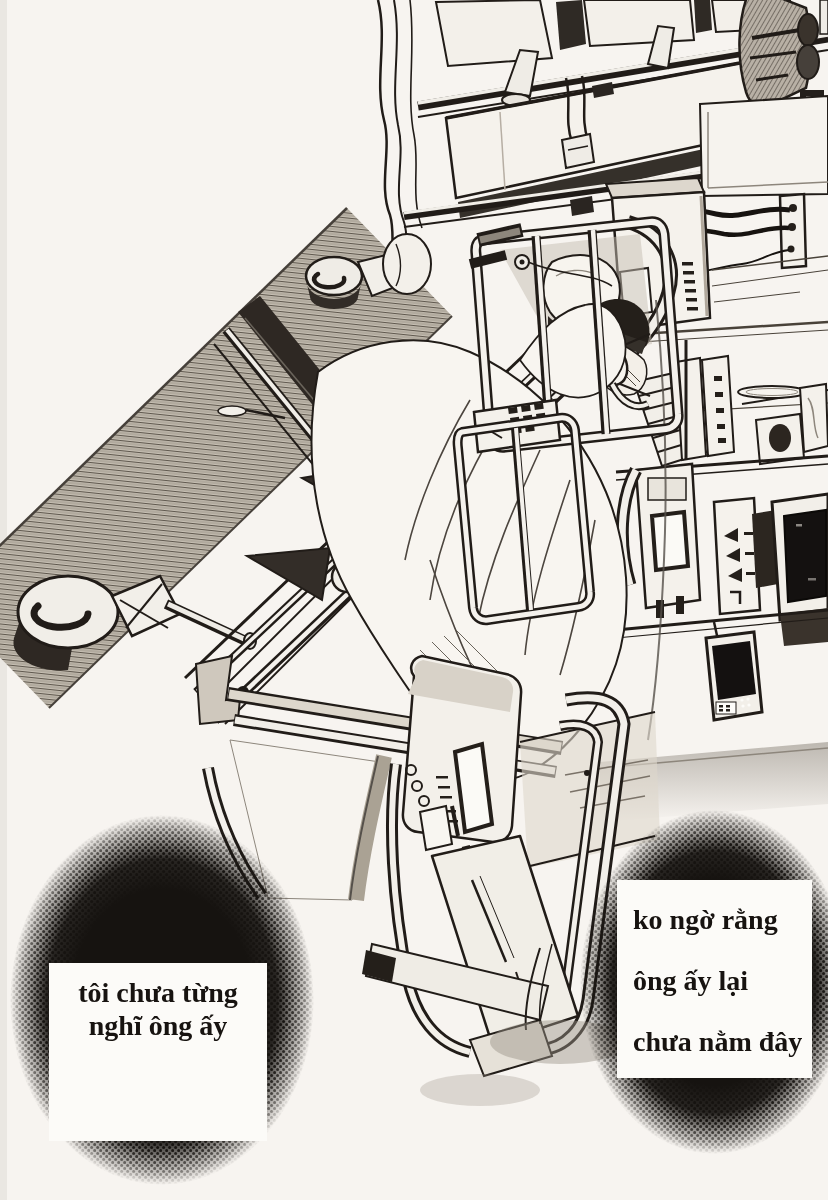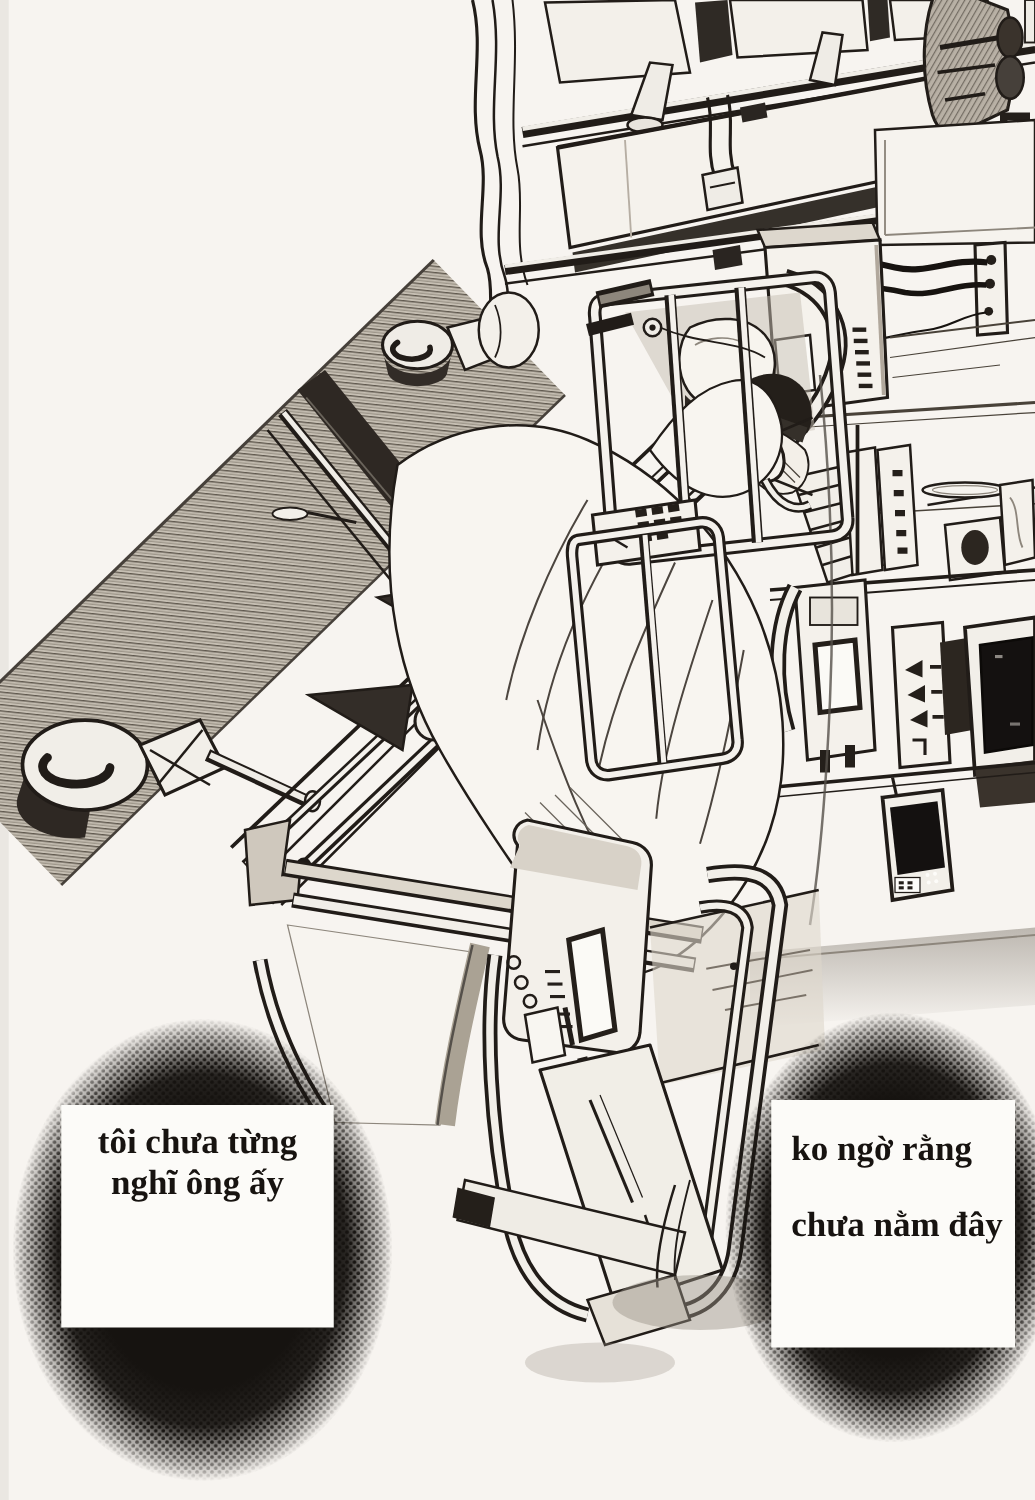--- a/index.html
+++ b/index.html
@@ -7,21 +7,21 @@
     position:relative;width:828px;height:1200px;overflow:hidden;
     background:#f7f4f0;font-family:"Liberation Serif","DejaVu Serif",serif;
   }
   #art{position:absolute;left:0;top:0;width:828px;height:1200px;}
   .bubble-box{
     position:absolute;background:#fcfbf8;color:#171310;
     font-weight:700;font-size:28px;
     font-family:"Liberation Serif","DejaVu Serif",serif;
   }
   #bubble-left{
-    left:49px;top:884px;width:218px;height:178px;
+    left:49px;top:963px;width:218px;height:178px;
     padding-top:14px;box-sizing:border-box;
     text-align:center;line-height:32.6px;
   }
   #bubble-right{
     left:617px;top:880px;width:195px;height:198px;
     padding:23px 1px 0 16px;box-sizing:border-box;
     text-align:left;line-height:33px;
   }
   #bubble-right .line{margin-bottom:28px;}
   .line{white-space:nowrap;}
@@ -459,16 +459,17 @@
   </g>
 </svg>
 
 <div id="bubble-left" class="bubble-box">
   <div class="line">tôi chưa từng</div>
   <div class="line">nghĩ ông ấy</div>
 </div>
 
 <div id="bubble-right" class="bubble-box">
   <div class="line">ko ngờ rằng</div>
+  <div class="line">ông ấy lại</div>
   <div class="line">chưa nằm đây</div>
 </div>
 
 </div>
 
 </body></html>

